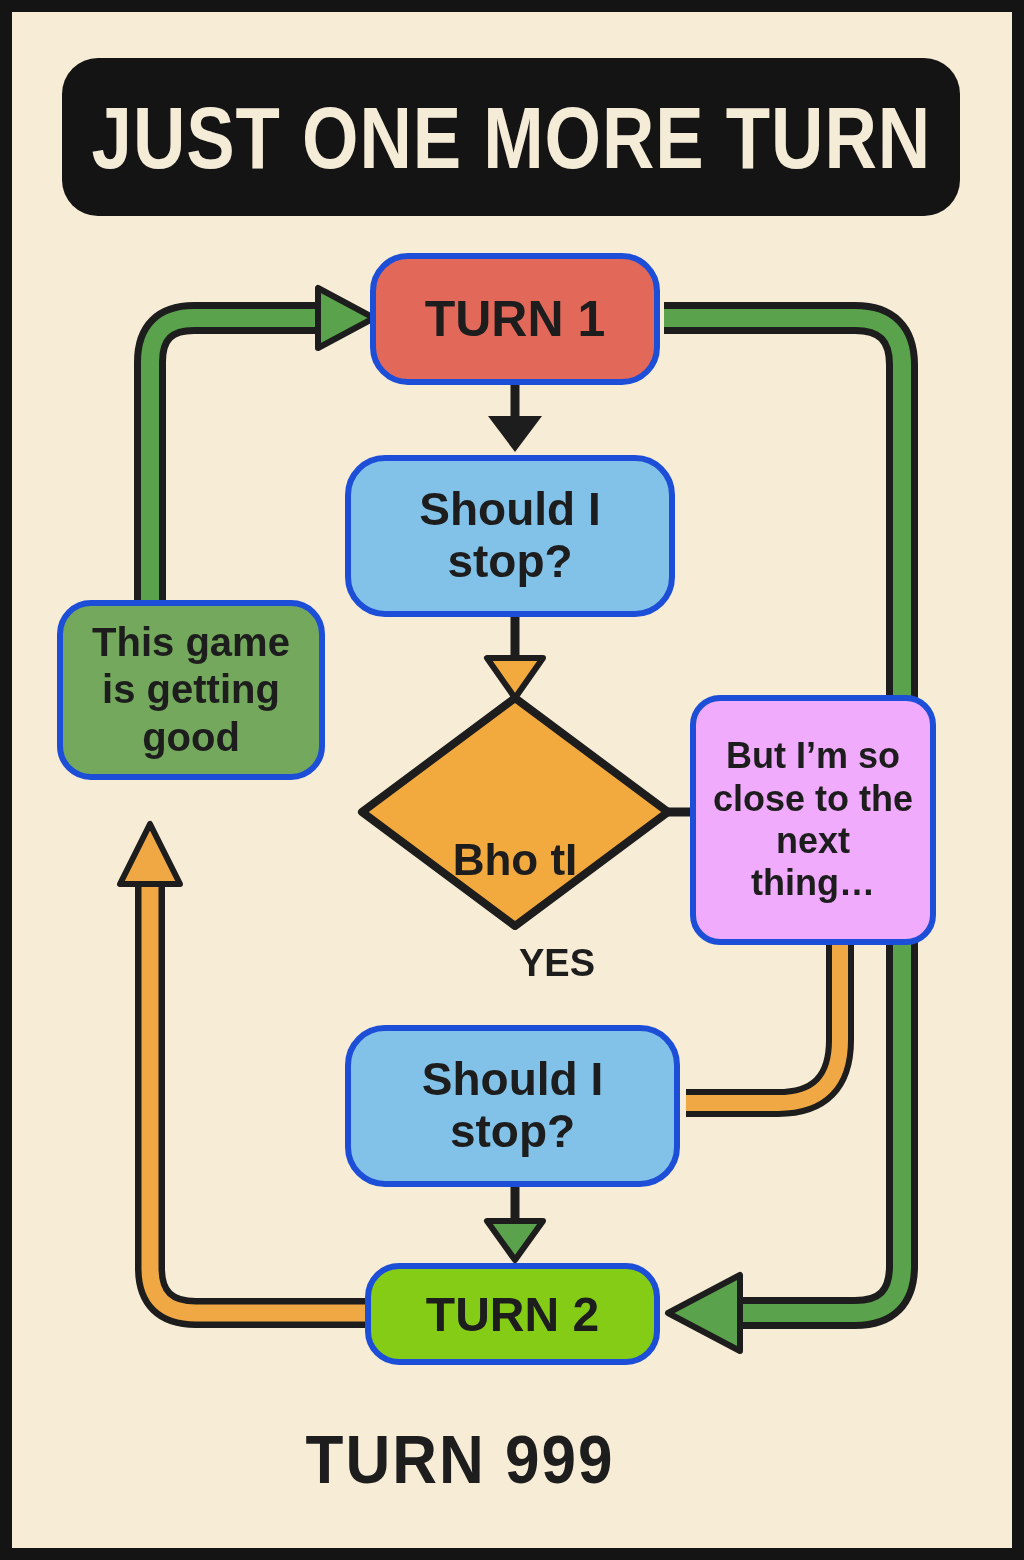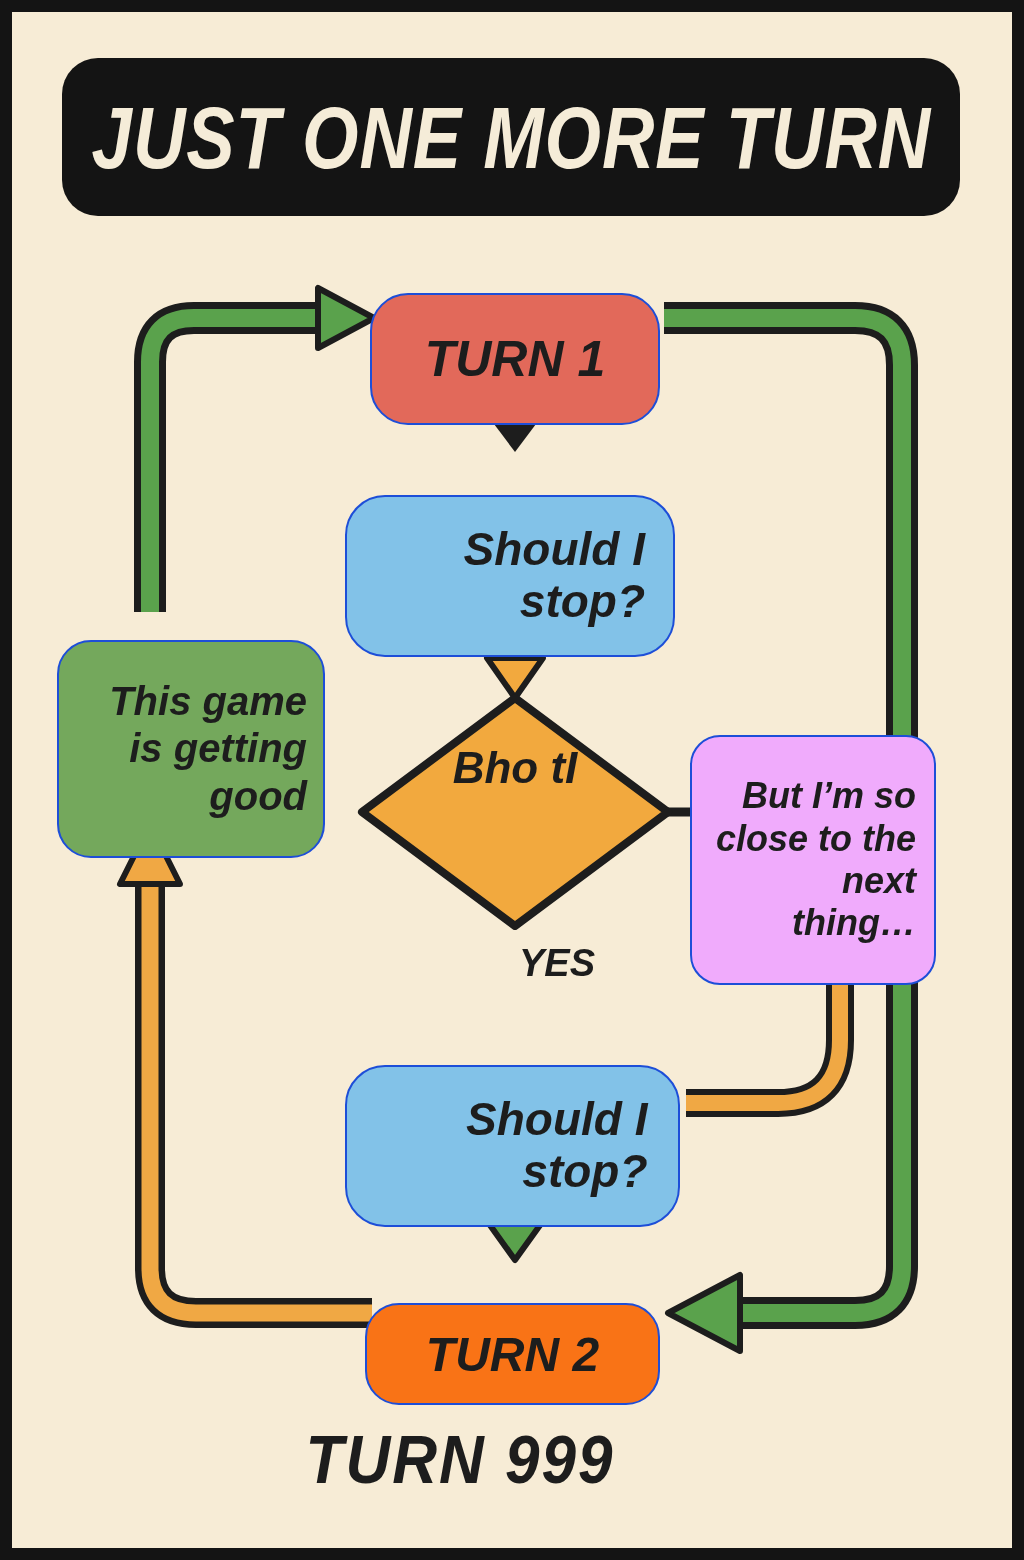--- a/index.html
+++ b/index.html
@@ -3,59 +3,57 @@
 <meta charset="utf-8">
 <style>
   html,body{margin:0;padding:0;background:#d8cdb6;}
   .poster{
     position:relative;
     width:1024px;height:1560px;
     background:#f7ecd6;
     overflow:hidden;
     font-family:"Liberation Sans", sans-serif;
     color:#1d1d1d;
-    font-style:italic;
   }
   .frame{
     position:absolute;inset:0;
     border:12px solid #141414;
     box-shadow:inset 0 0 0 2px #f7ecd6;
     pointer-events:none;
     z-index:10;
   }
   svg.wires{position:absolute;inset:0;z-index:1;}
   .node{
     position:absolute;
     box-sizing:border-box;
-    border:2px solid #1d4ed8;
+    border:6px solid #1d4ed8;
     display:flex;align-items:center;justify-content:center;
-    text-align:right;font-weight:700;color:#1d1d1d;
+    text-align:center;font-weight:700;color:#1d1d1d;
     z-index:2;
-    margin-top:40px;
   }
   .title-banner{
     position:absolute;left:62px;top:58px;width:898px;height:158px;
     background:#141414;border-radius:36px;
     display:flex;align-items:center;justify-content:center;
     z-index:2;
   }
   .title-banner .title-text{
     color:#f5ecd8;font-weight:700;font-size:74px;letter-spacing:1px;
     transform:scaleY(1.18) scaleX(0.98);
     white-space:nowrap;
   }
   .turn1{left:370px;top:253px;width:290px;height:132px;background:#e2695a;border-radius:38px;font-size:50px;}
   .q1{left:345px;top:455px;width:330px;height:162px;background:#82c2e8;border-radius:40px;font-size:46px;line-height:1.12;}
   .q2{left:345px;top:1025px;width:335px;height:162px;background:#82c2e8;border-radius:40px;font-size:46px;line-height:1.12;}
-  .turn2{left:365px;top:1263px;width:295px;height:102px;background:#f97316;border-radius:34px;font-size:48px;}
+  .turn2{left:365px;top:1263px;width:295px;height:102px;background:#84cc16;border-radius:34px;font-size:48px;}
   .purple-note{left:690px;top:695px;width:246px;height:250px;background:#f0abfc;border-radius:30px;font-size:36px;line-height:1.18;padding:8px 14px;}
-  .green-note{left:57px;top:600px;width:268px;height:218px;background:#74a85c;border-radius:34px;font-size:40px;line-height:1.18;padding:6px 14px;}
+  .green-note{left:57px;top:600px;width:268px;height:180px;background:#74a85c;border-radius:34px;font-size:40px;line-height:1.18;padding:6px 14px;}
   .diamond-label{
     position:absolute;left:395px;top:744px;width:240px;height:140px;
-    display:flex;flex-direction:column;align-items:center;justify-content:space-between;
+    display:flex;flex-direction:column;align-items:center;justify-content:flex-end;
     font-weight:700;font-size:44px;line-height:1.1;z-index:3;text-align:center;
   }
   .yes-label{
     position:absolute;left:435px;top:942px;width:160px;
     text-align:right;font-weight:700;font-size:38px;z-index:3;
   }
   .footer-label{
     position:absolute;left:0;top:1424px;width:920px;
     text-align:center;font-weight:700;font-size:62px;z-index:2;
     letter-spacing:2px;

